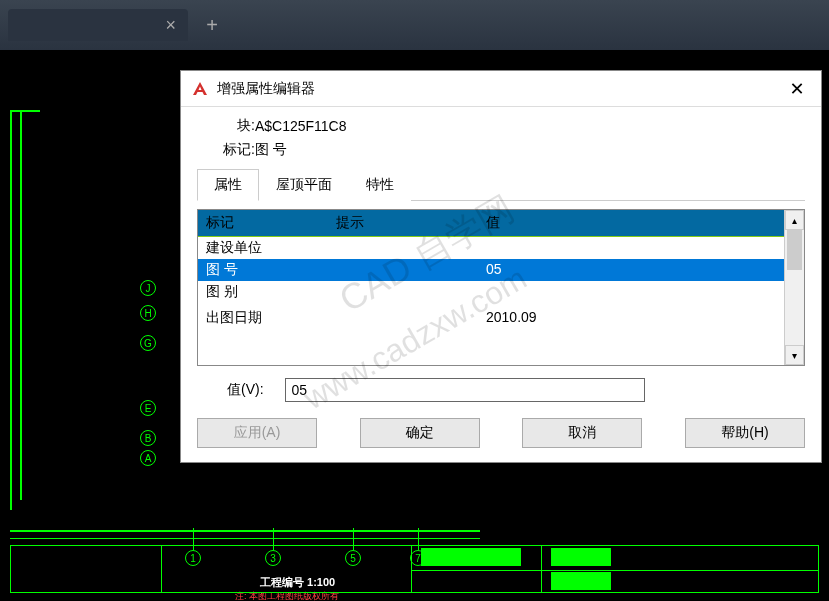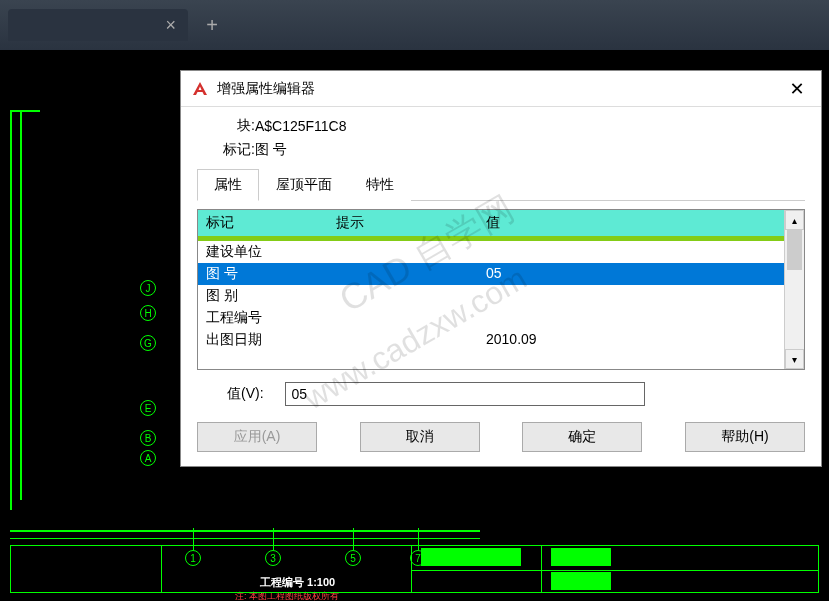--- a/index.html
+++ b/index.html
@@ -34,21 +34,21 @@
     .select-block-btn { width: 28px; height: 24px; background: #cce8cc; border: 1px solid #888; display: flex; align-items: center; justify-content: center; cursor: pointer; }
     
     
     .tab-row { display: flex; border-bottom: 1px solid #ccc; margin-top: 10px; }
     .tab-btn { padding: 6px 16px; font-size: 14px; border: 1px solid transparent; background: #fff; cursor: pointer; margin-bottom: -1px; }
     .tab-btn.active { border: 1px solid #ccc; border-bottom: 1px solid #fff; }
     
     
     .table-wrap { border: 1px solid #888; margin-top: 8px; display: flex; }
     .table-main { flex: 1; }
-    .table-header { display: flex; background: #5eead4; border-bottom: 5px solid #84cc16; }
+    .table-header { display: flex; background: #0369a1; border-bottom: 1px solid #84cc16; }
     .th { padding: 4px 8px; font-size: 14px; }
     .th-tag { width: 130px; }
     .th-prompt { width: 150px; }
     .th-value { flex: 1; }
     .table-body { height: 128px; overflow: hidden; }
     .tr { display: flex; padding: 1px 0; }
     .tr.selected { background: #0078d7; color: #fff; }
     .td { padding: 1px 8px; font-size: 14px; white-space: nowrap; }
     .td-tag { width: 130px; }
     .td-prompt { width: 150px; }
@@ -168,21 +168,20 @@
             <div class="tr selected">
               <div class="td td-tag">图   号</div>
               <div class="td td-prompt"></div>
               <div class="td td-value">05</div>
             </div>
             <div class="tr">
               <div class="td td-tag">图   别</div>
               <div class="td td-prompt"></div>
             </div>
             <div class="tr">
-              <div class="td td-tag">工程编号</div>
               <div class="td td-prompt"></div>
               <div class="td td-value"></div>
             </div>
             <div class="tr">
               <div class="td td-tag">出图日期</div>
               <div class="td td-prompt"></div>
               <div class="td td-value">2010.09</div>
             </div>
           </div>
       </div>
@@ -193,21 +192,21 @@
       </div>
     </div>
 
     <div class="value-row">
       <span class="value-label">值(V):</span>
       <input class="value-input" value="05" style="">
     </div>
 
     <div class="button-row">
       <div class="btn disabled">应用(A)</div>
+      <div class="btn">确定</div>
       <div class="btn">取消</div>
-      <div class="btn">确定</div>
       <div class="btn">帮助(H)</div>
     </div>
   </div>
 </div>
 
 <div class="watermark">CAD 自学网</div>
 <div class="watermark2">www.cadzxw.com</div>
 
 </body></html>

